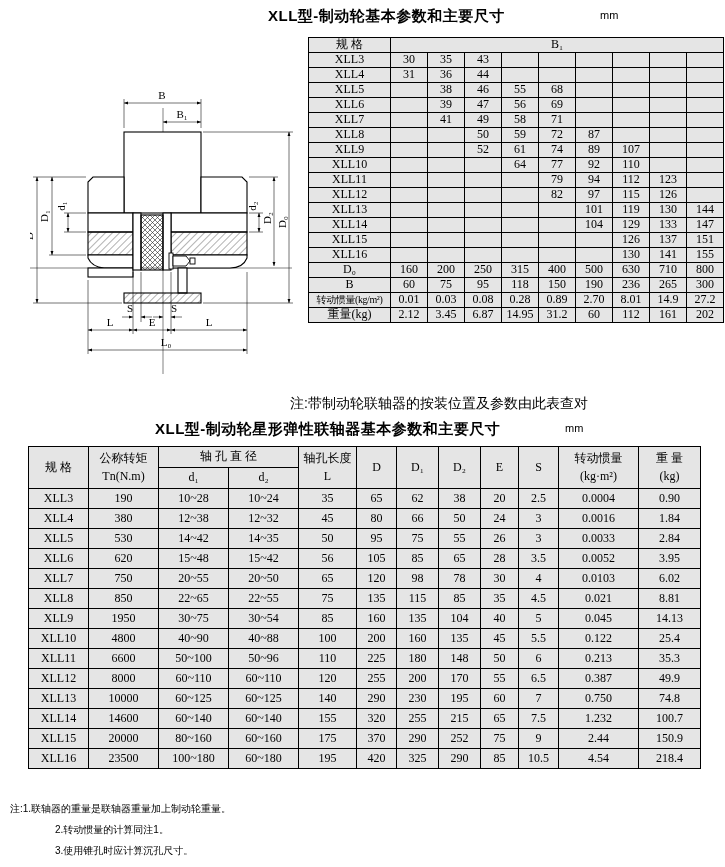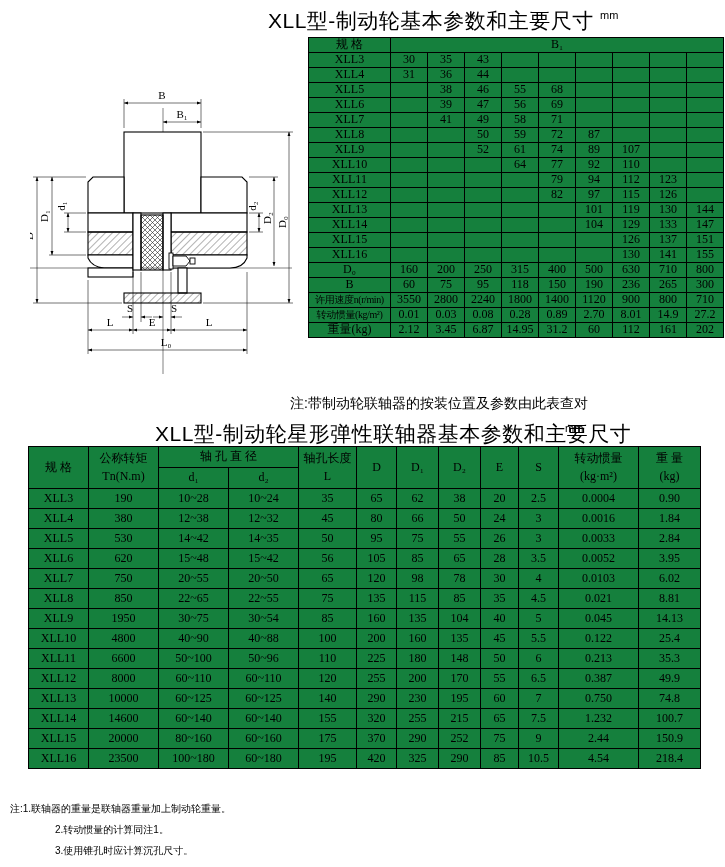--- a/index.html
+++ b/index.html
@@ -1,23 +1,23 @@
 <!DOCTYPE html>
 <html><head>
 <meta charset="utf-8">
 <style>
   *{box-sizing:border-box;margin:0;padding:0}
   html,body{width:725px;height:867px;background:#fff;color:#000;overflow:hidden}
   body{position:relative;font-family:"Liberation Serif","DejaVu Serif",serif}
   .abs{position:absolute}
   .cjk{font-family:"Liberation Sans","DejaVu Sans",sans-serif}
-  .title{font-size:21px;font-weight:normal;letter-spacing:.5px}
+  .title{font-size:15px;font-weight:bold;letter-spacing:.5px}
   .unit{font-size:11px;font-weight:normal}
   .note1{font-size:14px}
-  table{border-collapse:collapse;table-layout:fixed;background:#15803d}
+  table{border-collapse:collapse;table-layout:fixed;background:#e5e5e5}
   td{border:1px solid #000;text-align:center;vertical-align:middle;padding:0;
      font-size:12px;line-height:1.12;white-space:nowrap;overflow:hidden}
   #table1{width:415px;border:1.5px solid #000}
   #table1 td{height:15px}
   #table1 td.spec{font-size:12px}
   #table1 td.small{font-size:10px;letter-spacing:-.4px}
   #table2{width:672px;border:1.5px solid #000}
   #table2 thead td{height:21px;font-size:12px}
   #table2 tbody td{height:20px}
   .hdr2 div{line-height:1.45}
@@ -332,32 +332,20 @@
           <td class="spec">B</td>
           <td>60</td>
           <td>75</td>
           <td>95</td>
           <td>118</td>
           <td>150</td>
           <td>190</td>
           <td>236</td>
           <td>265</td>
           <td>300</td>
-        </tr>
-        <tr>
-          <td class="spec small">许用速度n(r/min)</td>
-          <td>3550</td>
-          <td>2800</td>
-          <td>2240</td>
-          <td>1800</td>
-          <td>1400</td>
-          <td>1120</td>
-          <td>900</td>
-          <td>800</td>
-          <td>710</td>
         </tr>
         <tr>
           <td class="spec small">转动惯量(kg/m²)</td>
           <td>0.01</td>
           <td>0.03</td>
           <td>0.08</td>
           <td>0.28</td>
           <td>0.89</td>
           <td>2.70</td>
           <td>8.01</td>

